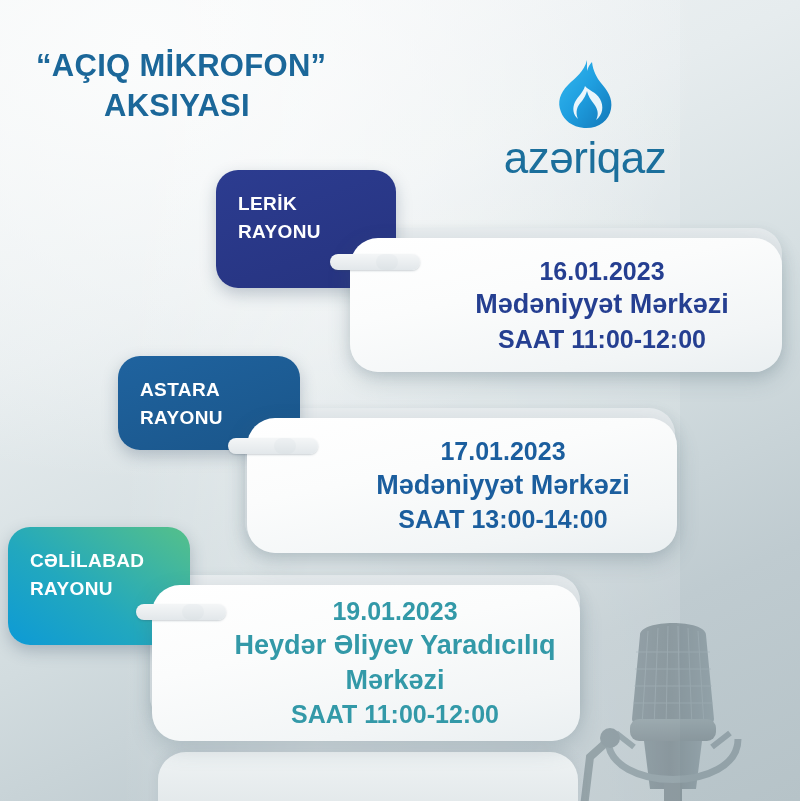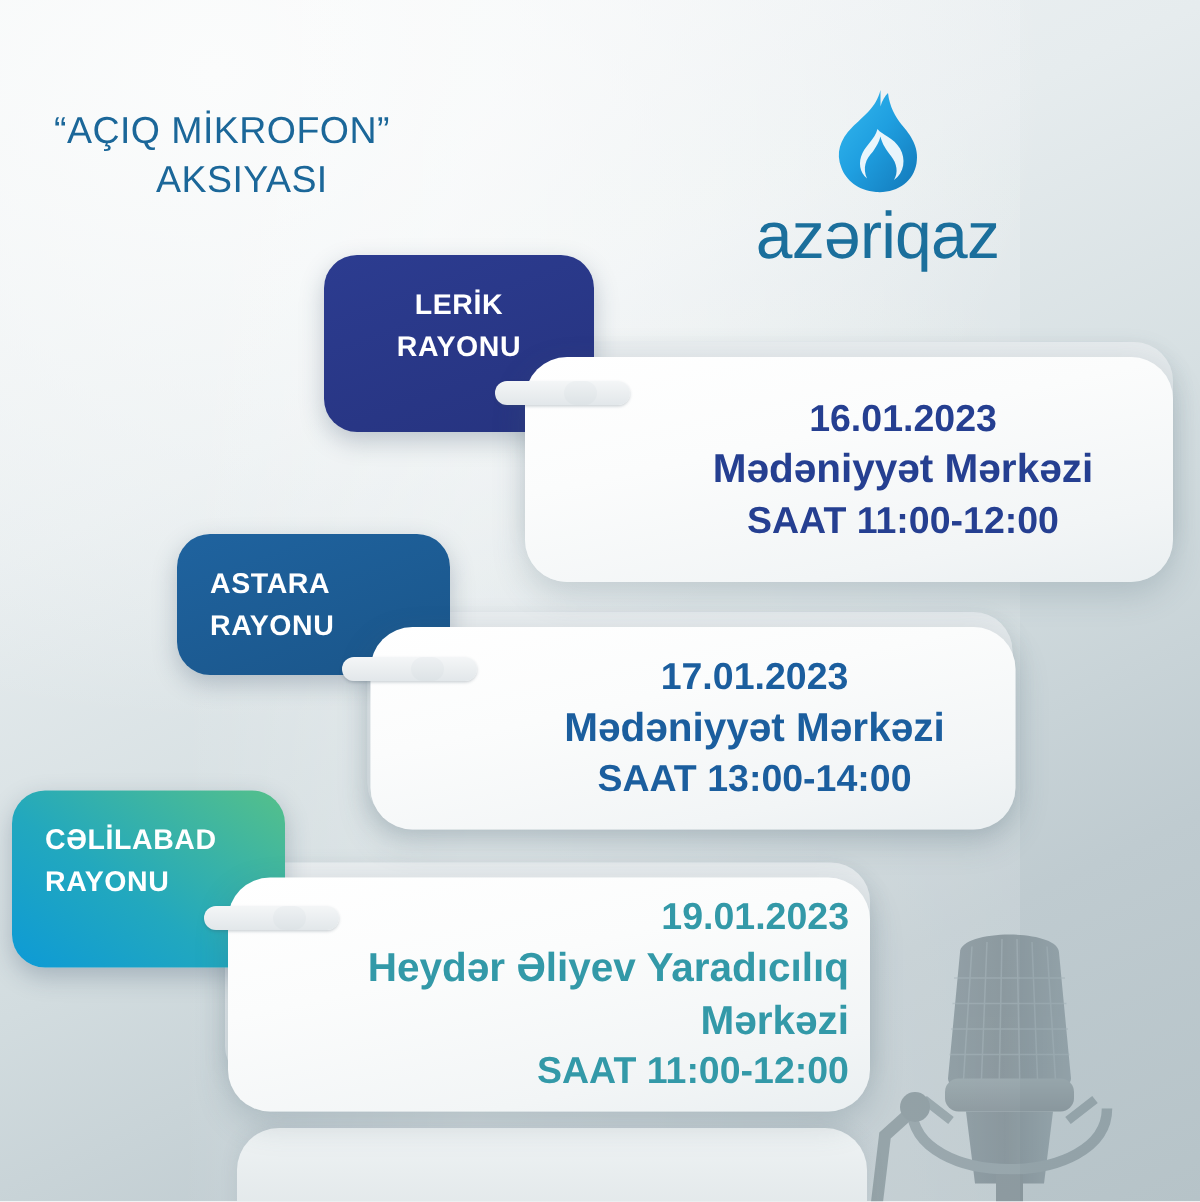--- a/index.html
+++ b/index.html
@@ -32,25 +32,24 @@
     pointer-events: none;
   }
 
   
   .headline {
     position: absolute;
     left: 36px;
     top: 46px;
     width: 420px;
     color: #1b6799;
-    font-size: 25px;
-    font-weight: normal;
+    font-size: 31px;
+    font-weight: bold;
     line-height: 1.30;
     letter-spacing: .3px;
-    margin-top: 25px;
   }
   .headline .l2 { padding-left: 68px; display: block; }
 
   
   .logo {
     position: absolute;
     left: 470px;
     top: 58px;
     width: 230px;
     text-align: center;
@@ -93,21 +92,21 @@
     color: #ffffff;
     font-size: 19px;
     font-weight: bold;
     line-height: 1.45;
     letter-spacing: .4px;
     padding: 20px 22px 0 22px;
     box-sizing: border-box;
     box-shadow: 0 6px 16px rgba(40,60,90,.26);
     z-index: 3;
   }
-  .tag.navy  { background: linear-gradient(160deg, #2c3c90 0%, #26337f 100%); text-align: center; }
+  .tag.navy  { background: linear-gradient(160deg, #2c3c90 0%, #26337f 100%); }
   .tag.blue  { background: linear-gradient(160deg, #1f639f 0%, #1a5589 100%); }
   .tag.teal  { background: linear-gradient(35deg, #0d9ad6 0%, #22a8be 42%, #55c08a 100%); }
 
   
   .card {
     position: absolute;
     border-radius: 28px;
     background: linear-gradient(168deg, #ffffff 0%, #fbfcfc 38%, #f2f5f6 78%, #eaeff1 100%);
     box-shadow: 0 8px 22px rgba(70,95,110,.22);
     z-index: 4;
@@ -118,21 +117,21 @@
     align-items: center;
     text-align: center;
     font-weight: bold;
     line-height: 1.30;
   }
   .card .date { font-size: 25px; }
   .card .venue { font-size: 27px; }
   .card .time { font-size: 25px; }
   .card.c-navy { color: #253f91; }
   .card.c-blue { color: #1b5e9e; }
-  .card.c-teal { color: #3399a8; align-items: flex-end; }
+  .card.c-teal { color: #3399a8; }
 
   
   .connector {
     position: absolute;
     height: 16px;
     border-radius: 9px;
     background: linear-gradient(180deg, #f4f6f7 0%, #e2e7ea 100%);
     box-shadow: 0 1px 2px rgba(60,80,95,.25);
     z-index: 5;
   }
@@ -186,21 +185,21 @@
   </div>
 
   <div class="row">
     <div class="ghost" style="left:352px; top:228px; width:430px; height:140px;"></div>
 
     <div class="tag navy" style="left:216px; top:170px; width:180px; height:118px;">
       <div>LERİK</div>
       <div>RAYONU</div>
     </div>
 
-    <div class="card c-navy" style="left:350px; top:238px; width:432px; height:150px; padding:10px 18px 10px 90px;">
+    <div class="card c-navy" style="left:350px; top:238px; width:432px; height:134px; padding:10px 18px 10px 90px;">
       <div class="date">16.01.2023</div>
       <div class="venue">Mədəniyyət Mərkəzi</div>
       <div class="time">SAAT 11:00-12:00</div>
     </div>
 
     <div class="connector" style="left:330px; top:254px; width:90px;">
       <div class="seg" style="left:46px; width:22px;"></div>
     </div>
   </div>
 

